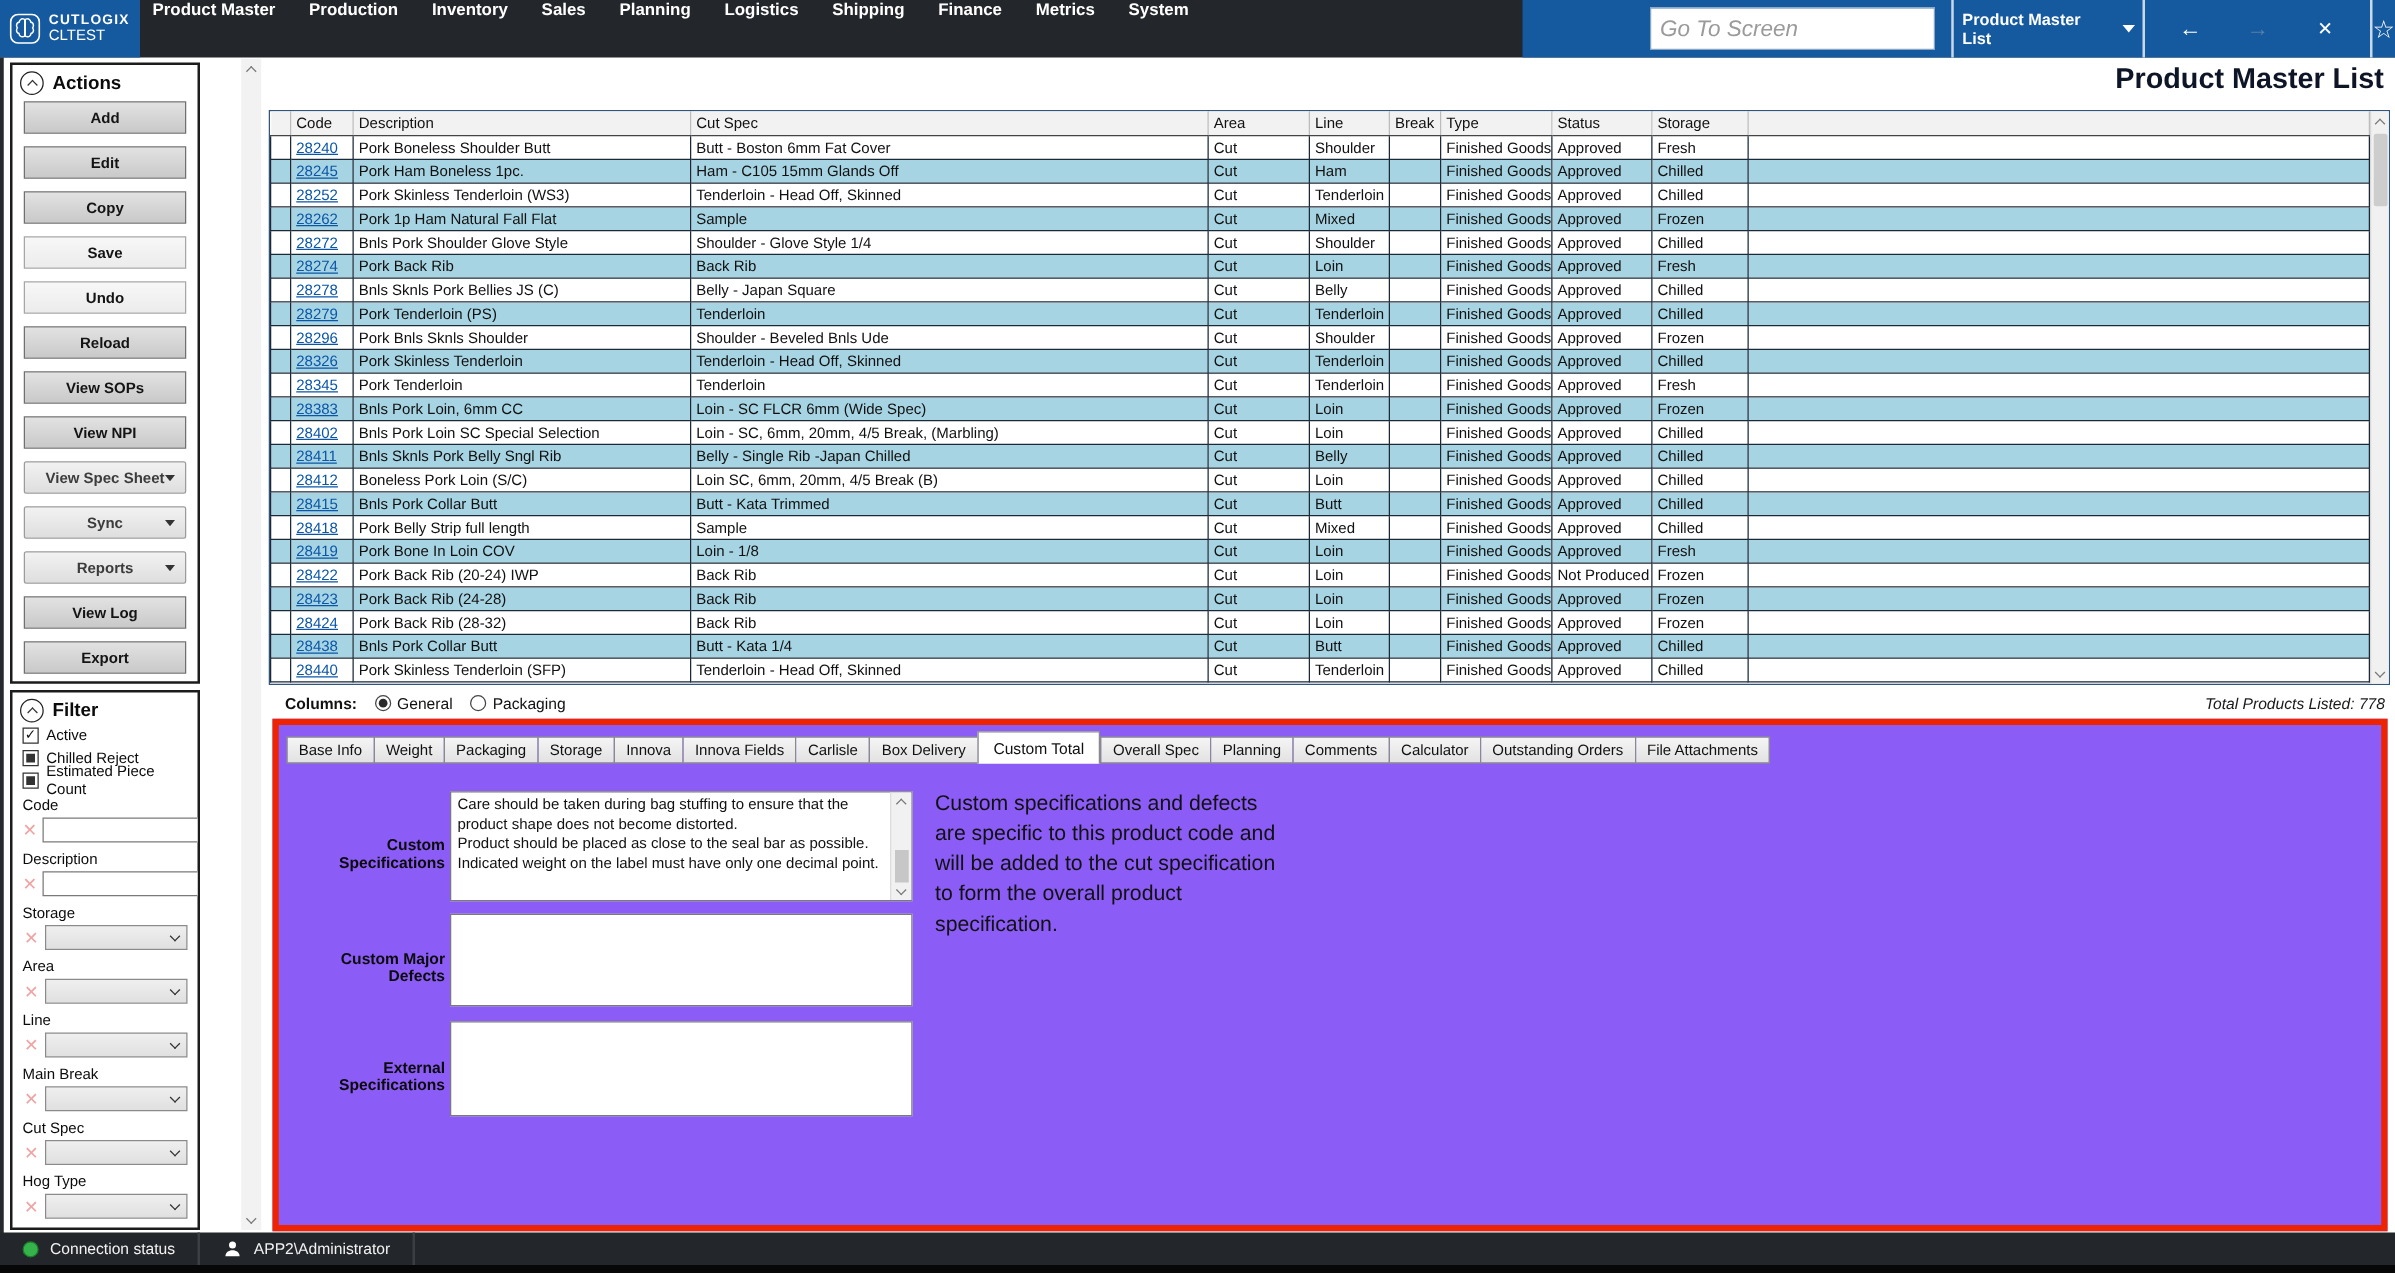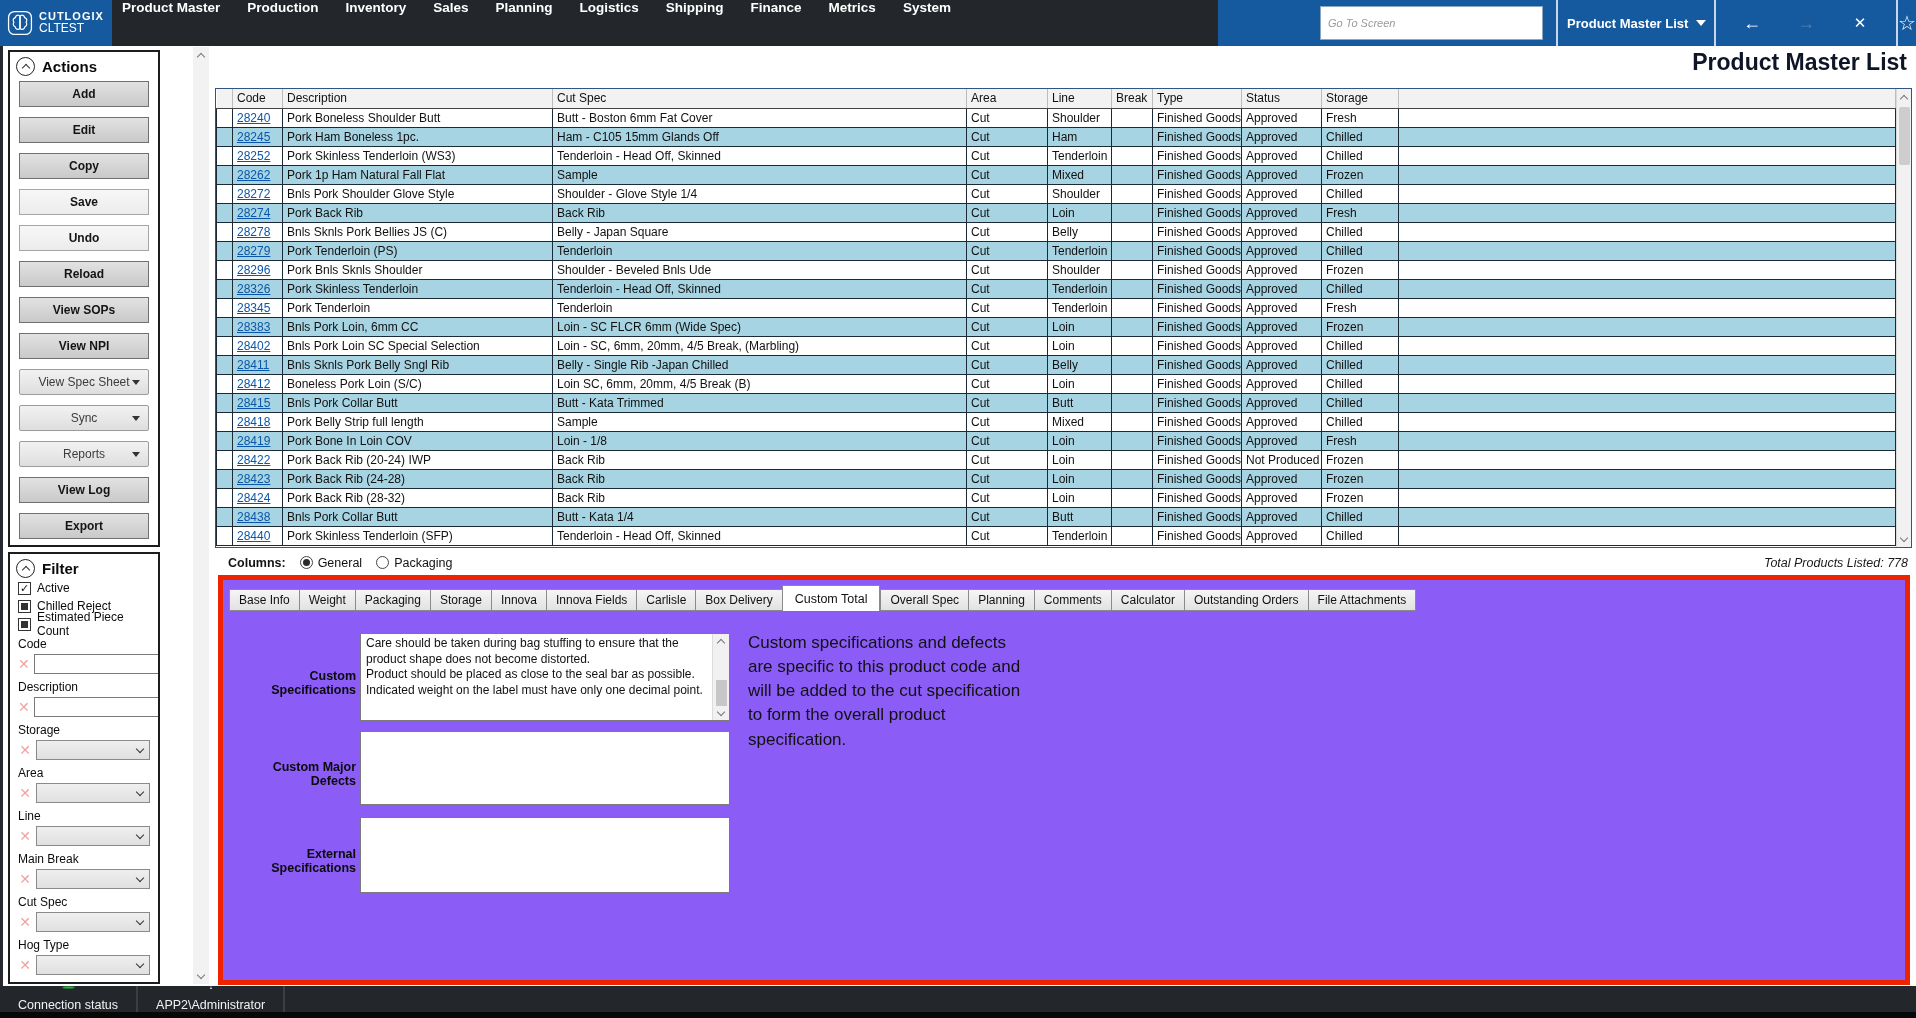--- a/index.html
+++ b/index.html
@@ -16,21 +16,21 @@
 #nav-logo{position:absolute;left:0;top:0;width:112px;height:46px;background:var(--brand-blue);
   display:flex;align-items:center;padding-left:6px;gap:5px;}
 #nav-logo .brand{line-height:1.05;color:#fff;}
 #nav-logo .brand .b1{font-size:11px;font-weight:bold;letter-spacing:1px;}
 #nav-logo .brand .b2{font-size:12px;}
 #nav-menu{position:absolute;left:122px;top:0;height:46px;display:flex;align-items:flex-start;gap:27px;}
 .nav-item{color:#fff;font-size:13.5px;font-weight:bold;white-space:nowrap;cursor:pointer;}
 #nav-right{position:absolute;left:1218px;right:0;top:0;height:46px;background:var(--brand-blue);
   display:flex;align-items:center;}
 #goto-input{margin-left:102px;width:228px;height:16px;border:1px solid #89a6c2;background:#fff;
-  font-size:11px;padding:16px 7px;font-family:inherit;}
+  font-size:18px;padding:16px 7px;font-family:inherit;}
 #goto-input::placeholder{font-style:italic;color:#9a9a9a;}
 .nav-sep{width:2px;height:46px;background:#e8eef5;opacity:.85;}
 #screen-selector{width:146px;display:flex;align-items:center;justify-content:center;gap:8px;
   color:#fff;font-size:13px;font-weight:bold;margin:0 6px 0 7px;cursor:pointer;}
 #screen-selector .tri{width:0;height:0;border-left:5px solid transparent;border-right:5px solid transparent;border-top:6px solid #fff;}
 .nav-btn{color:#fff;font-size:18px;width:28px;text-align:center;cursor:pointer;}
 #nav-arrows{display:flex;align-items:center;gap:26px;padding:0 22px;}
 #forward-btn{color:#577fab;}
 #close-btn{font-size:15px;}
 #fav-wrap{display:flex;align-items:center;justify-content:center;flex:1;}
@@ -55,21 +55,21 @@
 .chev.up{transform:rotate(-135deg);margin-top:3px;}
 .chev.down{transform:rotate(45deg);margin-bottom:2px;}
 .chev.gray{border-color:#777;}
 
 #actions-buttons{padding:2px 9px 0 9px;}
 .act-btn{height:26px;margin-bottom:10px;border:1px solid #707070;display:flex;align-items:center;
   justify-content:center;font-size:12px;font-weight:bold;color:#141414;cursor:pointer;
   background:linear-gradient(#e2e2e2,#c9c9c9);position:relative;}
 .act-btn.light{background:linear-gradient(#f7f7f7,#ececec);border-color:#a6a6a6;}
 .act-btn.dropdown{background:linear-gradient(#f2f2f2,#dedede);border-color:#9b9b9b;
-  font-weight:normal;color:#3c3c3c;border-radius:2px;}
+  font-weight:bold;color:#3c3c3c;border-radius:2px;}
 .act-btn .caret{position:absolute;right:8px;top:10px;width:0;height:0;
   border-left:4.5px solid transparent;border-right:4.5px solid transparent;border-top:5.5px solid #333;}
 
 
 #filter-body{padding:0 8px;}
 .chk-row{display:flex;align-items:center;gap:6px;margin:0 0 4px 0;height:14px;cursor:pointer;}
 .chk-box{width:13px;height:13px;border:1px solid #333;background:#fff;display:flex;
   align-items:center;justify-content:center;flex:0 0 auto;}
 .chk-box .mark{font-size:11px;line-height:1;color:#111;font-weight:bold;}
 .chk-box .square{width:7px;height:7px;background:#333;}
@@ -129,21 +129,21 @@
 #cs-scroll{position:absolute;right:0;top:0;bottom:0;width:17px;background:#f1f1f1;border-left:1px solid #dcdcdc;
   display:flex;flex-direction:column;align-items:center;justify-content:space-between;padding:3px 0;}
 #cs-scroll .thumb{position:absolute;left:3px;top:46px;width:11px;height:26px;background:#c7c7c7;}
 #cmd-box{top:120px;height:74px;}
 #es-box{top:206px;height:76px;}
 #spec-note{position:absolute;left:520px;top:20px;width:276px;font-size:17px;line-height:1.42;color:#111;}
 
 
 #statusbar{position:absolute;left:0;top:986px;width:1916px;height:26px;background:#23272b;
   display:flex;align-items:stretch;color:#fff;}
-.sb-block{display:flex;align-items:center;gap:9px;padding:0 18px;border-right:2px solid #3a3f44;flex-direction:column;}
+.sb-block{display:flex;align-items:center;gap:9px;padding:0 18px;border-right:2px solid #3a3f44;}
 #conn-dot{width:13px;height:13px;border-radius:50%;background:var(--status-green);border:1px solid #1d7a2e;}
 .sb-text{font-size:12.5px;color:#f2f2f2;}
 .person-svg{width:16px;height:16px;}
 </style>
 </head>
 <body>
 
 <div id="stage">
 
   <div id="topnav">

